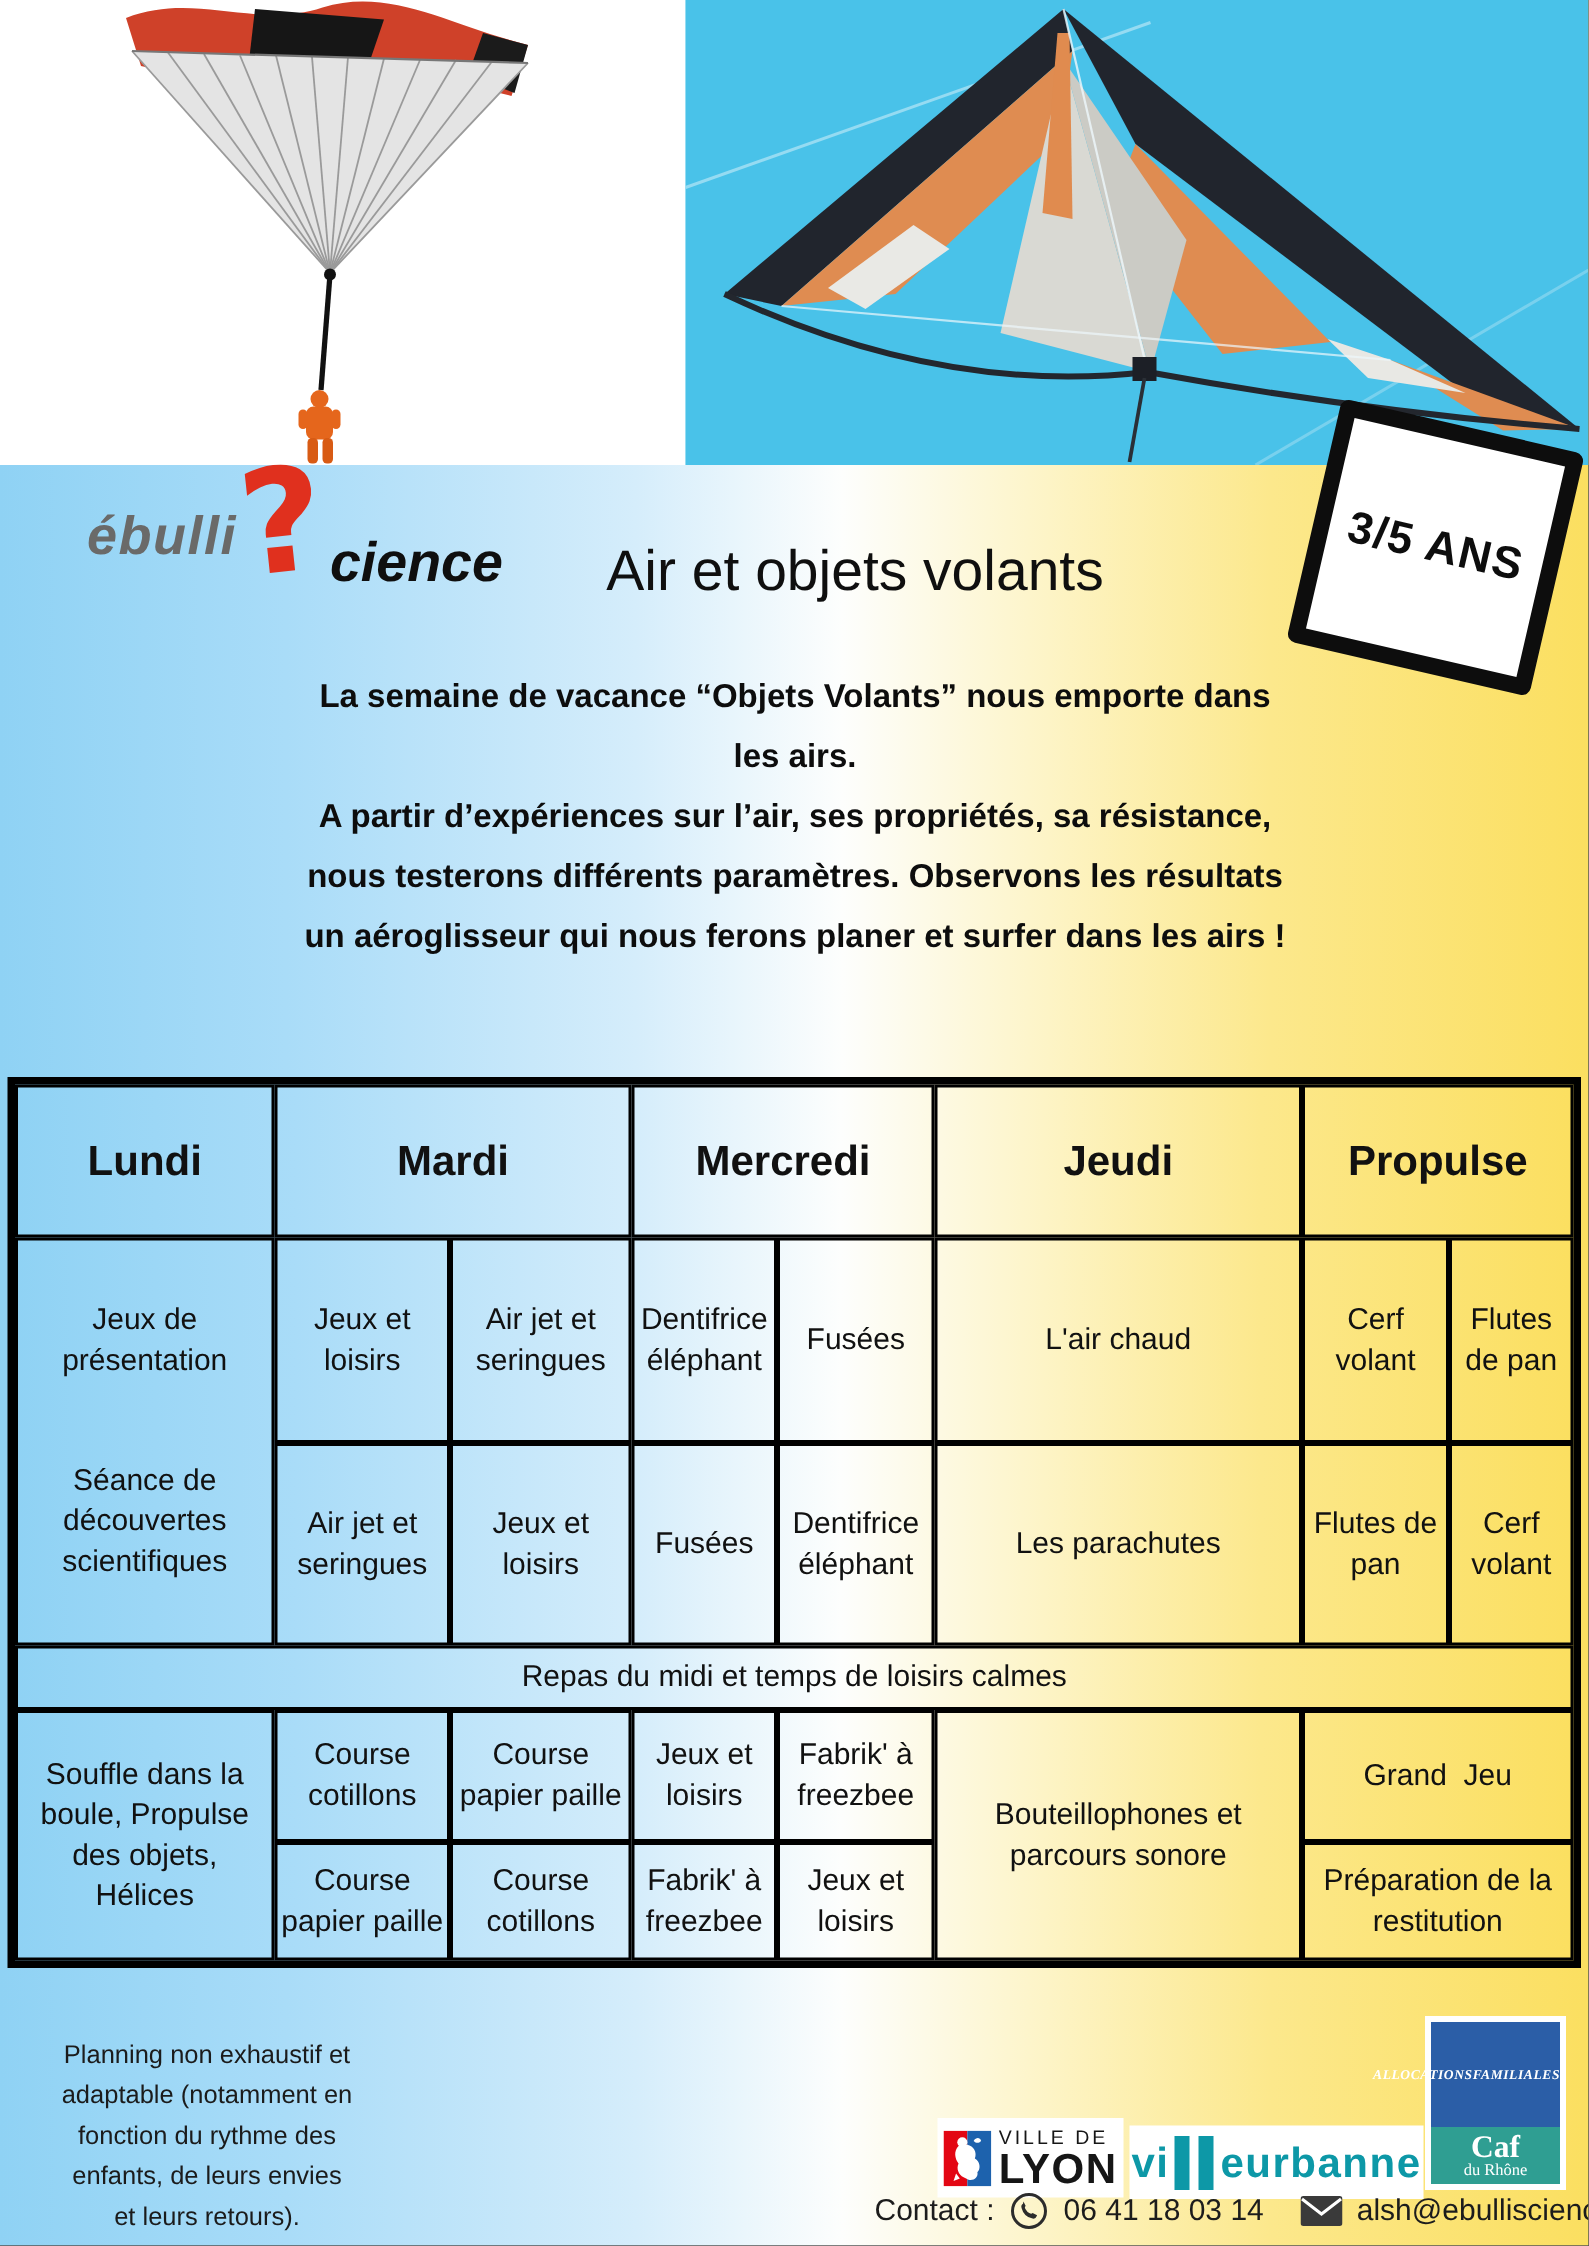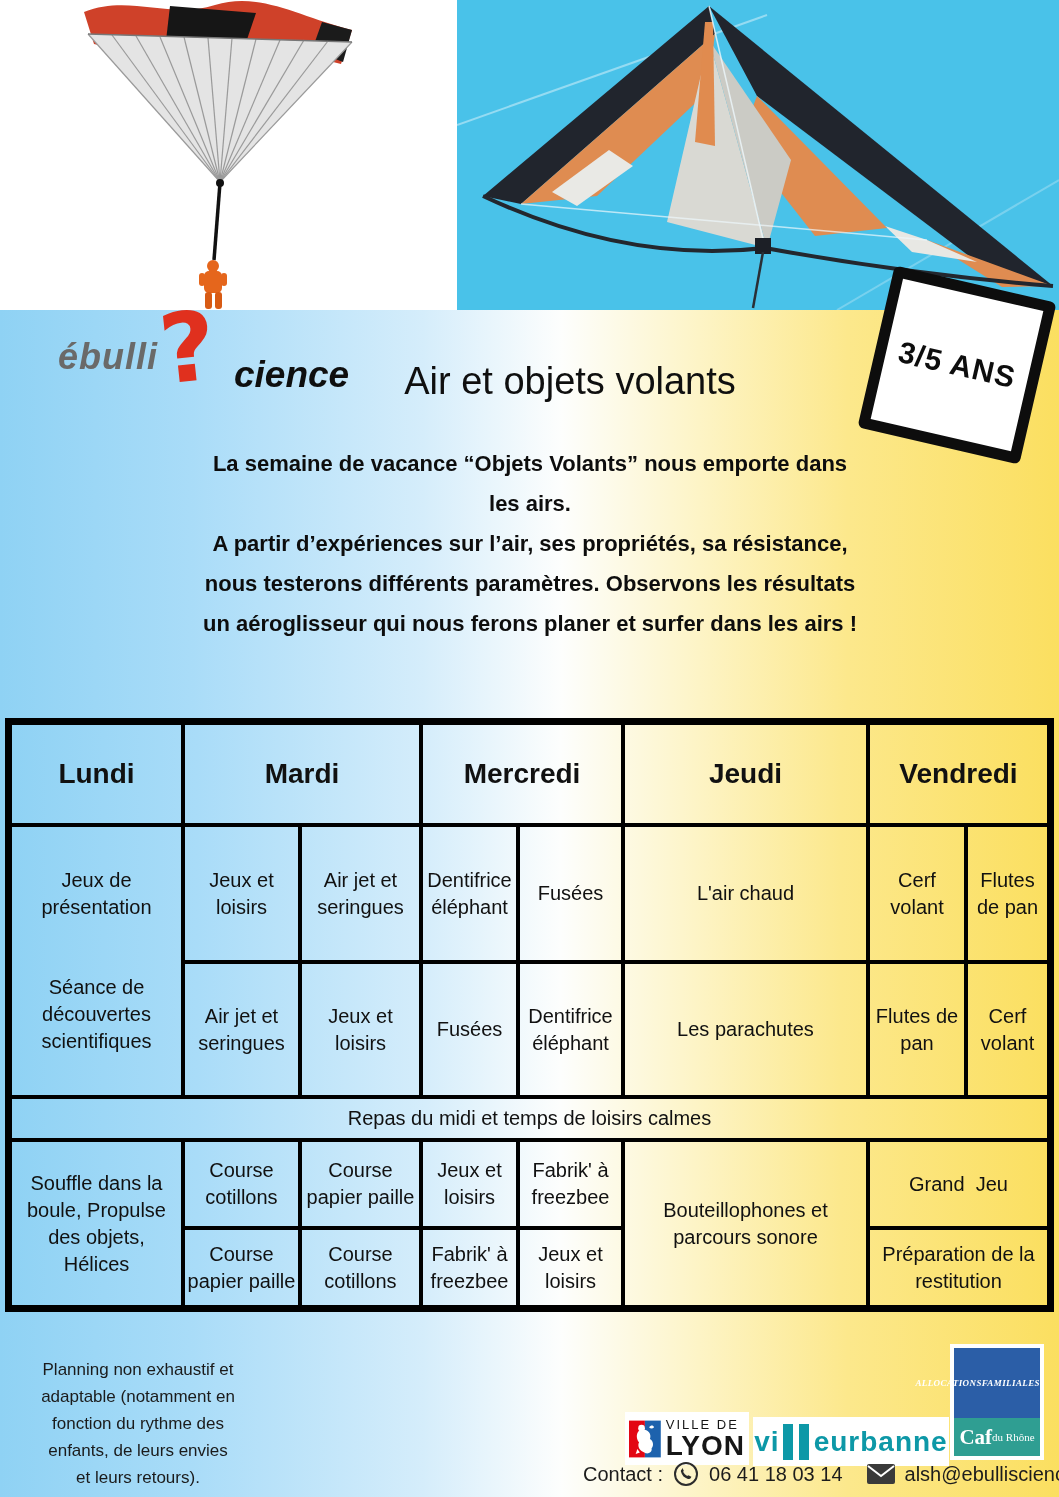--- a/index.html
+++ b/index.html
@@ -16,21 +16,21 @@
   .stamp{position:absolute;left:874px;top:282px;width:144px;height:144px;background:#fff;
          border:11px solid #0d0d0d;border-radius:6px;transform:rotate(13deg);z-index:6;
          display:flex;align-items:center;justify-content:center;
          font-size:30px;font-weight:bold;letter-spacing:1px;color:#0d0d0d;}
 
   
   .brand{position:absolute;left:38px;top:306px;width:300px;height:110px;z-index:3;}
   .brand .gray{position:absolute;left:0;top:30px;font-size:36px;font-weight:bold;font-style:italic;color:#6a6a69;letter-spacing:1px;margin-left:20px;}
   .brand .mark{position:absolute;left:122px;top:-14px;font-size:96px;font-weight:900;color:#e0301e;
                font-family:"DejaVu Sans",sans-serif;transform:rotate(-6deg);}
-  .brand .black{position:absolute;left:196px;top:48px;font-size:37px;font-weight:bold;font-style:italic;color:#0f0f0f;}
+  .brand .black{position:absolute;left:182px;top:48px;font-size:37px;font-weight:bold;font-style:italic;color:#0f0f0f;}
 
   .title{position:absolute;left:270px;top:360px;width:600px;text-align:center;
          font-size:38px;color:#0f0f0f;z-index:3;}
 
   .intro{position:absolute;left:50px;top:444px;width:960px;text-align:center;
          font-size:22px;font-weight:bold;line-height:40px;color:#0d0d0d;z-index:3;}
 
   
   .sched{position:absolute;left:5px;top:718px;width:1049px;height:594px;box-sizing:border-box;
          border:5px solid #000;display:grid;
@@ -54,21 +54,21 @@
   .vlb{position:absolute;left:753px;top:1417px;width:196px;height:49px;background:#fff;
        display:flex;align-items:center;justify-content:center;color:#0d98a7;font-weight:bold;}
   .vlb .txt{font-size:28px;letter-spacing:1px;}
   .vlb .bar{display:inline-block;width:10px;height:36px;background:#0d98a7;margin:0 3px;}
   .vlb .bar.b2{margin-right:5px;}
   .caf{position:absolute;left:950px;top:1344px;width:94px;height:116px;background:#fff;
        padding:4px;box-sizing:border-box;display:flex;flex-direction:column;}
   .caf-blue{background:#2b5ea7;flex:1;display:flex;flex-direction:row;align-items:center;justify-content:flex-end;padding:2px 0;}
   .caf-alloc{font-family:"Liberation Serif",serif;font-style:italic;font-weight:bold;color:#fff;
              font-size:9px;line-height:10px;text-align:center;letter-spacing:.4px;}
-  .caf-teal{background:#2f9e92;height:38px;display:flex;flex-direction:row;align-items:center;justify-content:center;color:#fff;}
+  .caf-teal{background:#2f9e92;height:38px;display:flex;flex-direction:column;align-items:center;justify-content:center;color:#fff;}
   .caf-name{font-family:"Liberation Serif",serif;font-weight:bold;font-size:21px;line-height:20px;}
   .caf-region{font-family:"Liberation Serif",serif;font-size:11px;line-height:12px;}
 
   .contact{position:absolute;left:583px;top:1461px;display:flex;align-items:center;gap:10px;
            font-size:20px;color:#1c1c1c;white-space:nowrap;}
   .contact .icn{display:inline-flex;}
 </style>
 </head>
 <body>
 
@@ -150,21 +150,21 @@
     <div>nous testerons différents paramètres. Observons les résultats</div>
     <div>un aéroglisseur qui nous ferons planer et surfer dans les airs !</div>
   </div>
 
   <div class="sched">
 
     <div class="cell hd" style="grid-area:1/1/2/2">Lundi</div>
     <div class="cell hd" style="grid-area:1/2/2/4">Mardi</div>
     <div class="cell hd" style="grid-area:1/4/2/6">Mercredi</div>
     <div class="cell hd" style="grid-area:1/6/2/7">Jeudi</div>
-    <div class="cell hd" style="grid-area:1/7/2/9">Vendredi</div>
+    <div class="cell hd" style="grid-area:1/7/2/9">Propulse</div>
 
     <div class="cell" style="grid-area:2/1/4/2;justify-content:space-evenly">
       <div class="para">Jeux de présentation</div>
       <div class="para">Séance de découvertes scientifiques</div>
     </div>
     <div class="cell" style="grid-area:2/2/3/3">Jeux et loisirs</div>
     <div class="cell" style="grid-area:2/3/3/4">Air jet et seringues</div>
     <div class="cell" style="grid-area:2/4/3/5">Dentifrice éléphant</div>
     <div class="cell" style="grid-area:2/5/3/6">Fusées</div>
     <div class="cell" style="grid-area:2/6/3/7">L'air chaud</div>

